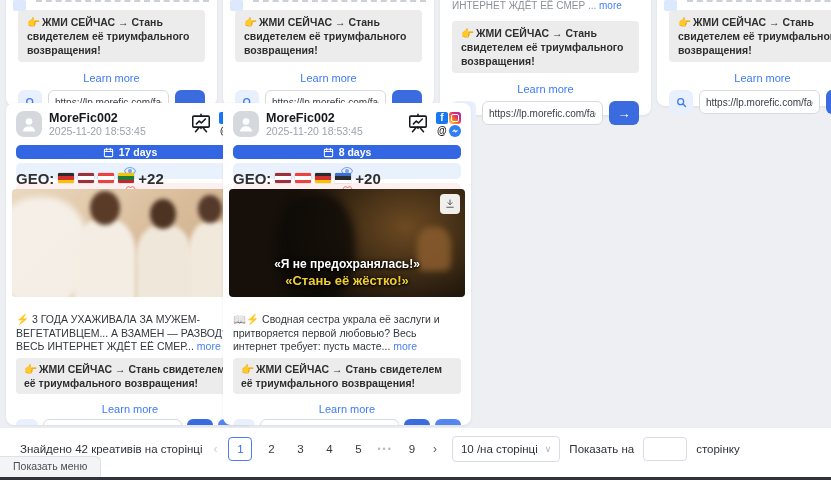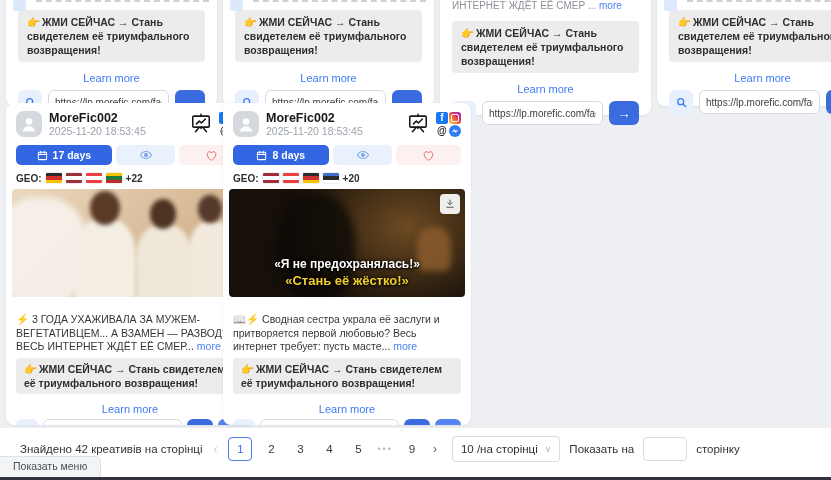--- a/index.html
+++ b/index.html
@@ -50,26 +50,26 @@
   .ptime{font-size:10.5px;color:#9ca3ab;line-height:12px;}
   .board{flex:0 0 auto;margin-top:1px;}
   .socials{flex:0 0 auto;display:grid;grid-template-columns:12px 12px;grid-auto-rows:12px;gap:1px;margin-top:1px;}
   .sic{width:12px;height:12px;position:relative;display:flex;align-items:center;justify-content:center;}
   .s-fb{background:#1877f2;border-radius:2px;}
   .s-fb::after{content:"f";color:#fff;font-size:10px;font-weight:bold;line-height:1;}
   .s-ig{background:linear-gradient(45deg,#feda75,#fa7e1e,#d62976,#962fbf);border-radius:3px;}
   .s-ig::after{content:"";width:6px;height:6px;border:1.3px solid #fff;border-radius:2px;}
   .s-th{background:#fff;border-radius:3px;}
   .s-th::after{content:"@";color:#17181a;font-size:10px;font-weight:bold;line-height:1;}
-  .btnrow{display:flex;gap:4px;margin-top:6px;height:20px;}
+  .btnrow{display:flex;gap:4px;margin-top:6px;height:20px;flex-direction:column;}
   .days{flex:1.75;border:none;border-radius:5px;background:#3266e3;color:#fff;font-size:10.5px;font-weight:bold;
         display:flex;align-items:center;justify-content:center;gap:5px;cursor:pointer;font-family:inherit;}
   .eyebtn{flex:1;border:none;border-radius:5px;background:#e9f1fd;display:flex;align-items:center;justify-content:center;cursor:pointer;}
   .heartbtn{flex:1.1;border:none;border-radius:5px;background:#fdf0f0;display:flex;align-items:center;justify-content:center;cursor:pointer;}
-  .georow{display:flex;align-items:center;gap:4px;margin-top:7px;height:12px;font-size:10px;color:#2f2f2f;font-weight:bold;}
+  .georow{display:flex;align-items:center;gap:4px;margin-top:7px;height:12px;font-size:15px;color:#2f2f2f;font-weight:bold;}
   .flags{display:flex;gap:4px;align-items:center;}
   .flag{display:inline-block;width:16px;height:10px;border-radius:1px;box-shadow:0 0 0 .5px rgba(0,0,0,.12);}
   .adimg{position:relative;margin:5px -4px 16px;height:108px;border-radius:4px;overflow:hidden;cursor:pointer;}
   .img1{background:linear-gradient(135deg,#ead9bf 0%,#dcc1a0 45%,#c7a47f 100%);}
   .img1 .f-dress{position:absolute;left:-18px;top:8px;width:95px;height:110px;background:#f6f1ea;border-radius:45%;filter:blur(3px);opacity:.95;}
   .img1 .f-head1{position:absolute;left:78px;top:2px;width:30px;height:34px;background:#5a3b28;border-radius:50%;filter:blur(2px);}
   .img1 .f-shirt1{position:absolute;left:62px;top:30px;width:62px;height:90px;background:#f3ede3;border-radius:40% 40% 0 0;filter:blur(2px);}
   .img1 .f-head2{position:absolute;left:138px;top:10px;width:26px;height:30px;background:#4c3322;border-radius:50%;filter:blur(2px);}
   .img1 .f-shirt2{position:absolute;left:124px;top:36px;width:56px;height:80px;background:#efe7d9;border-radius:40% 40% 0 0;filter:blur(2px);}
   .img1 .f-head3{position:absolute;left:186px;top:6px;width:24px;height:28px;background:#55392a;border-radius:50%;filter:blur(2px);}

